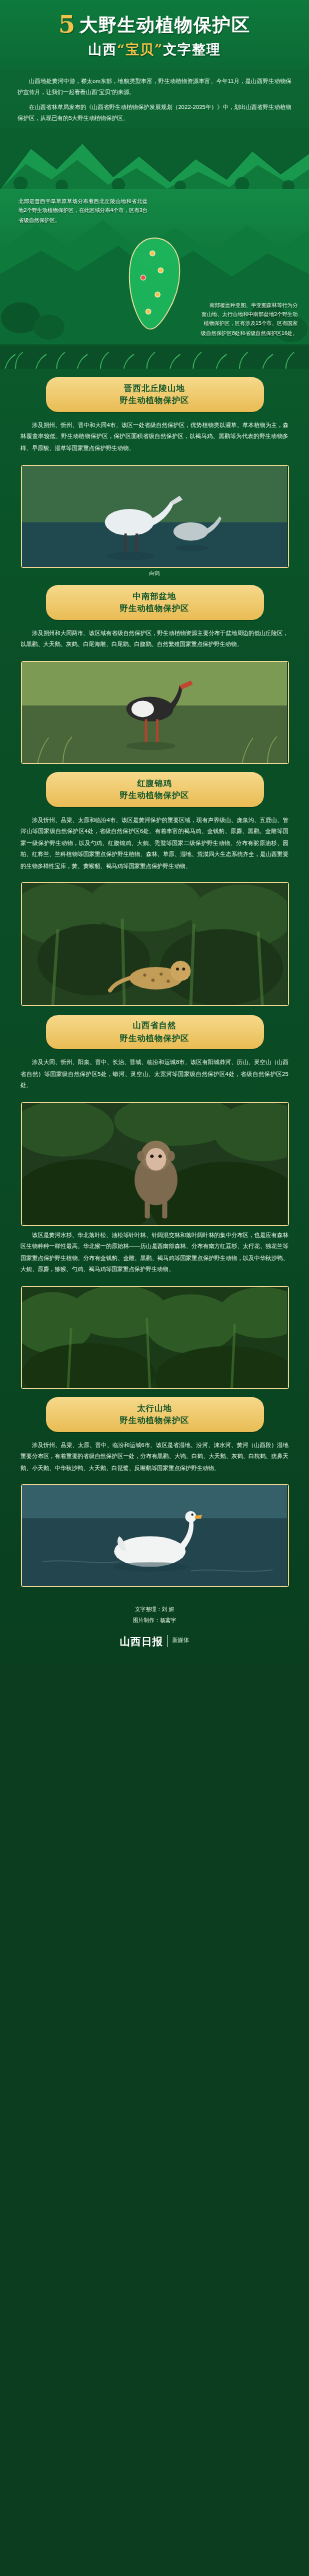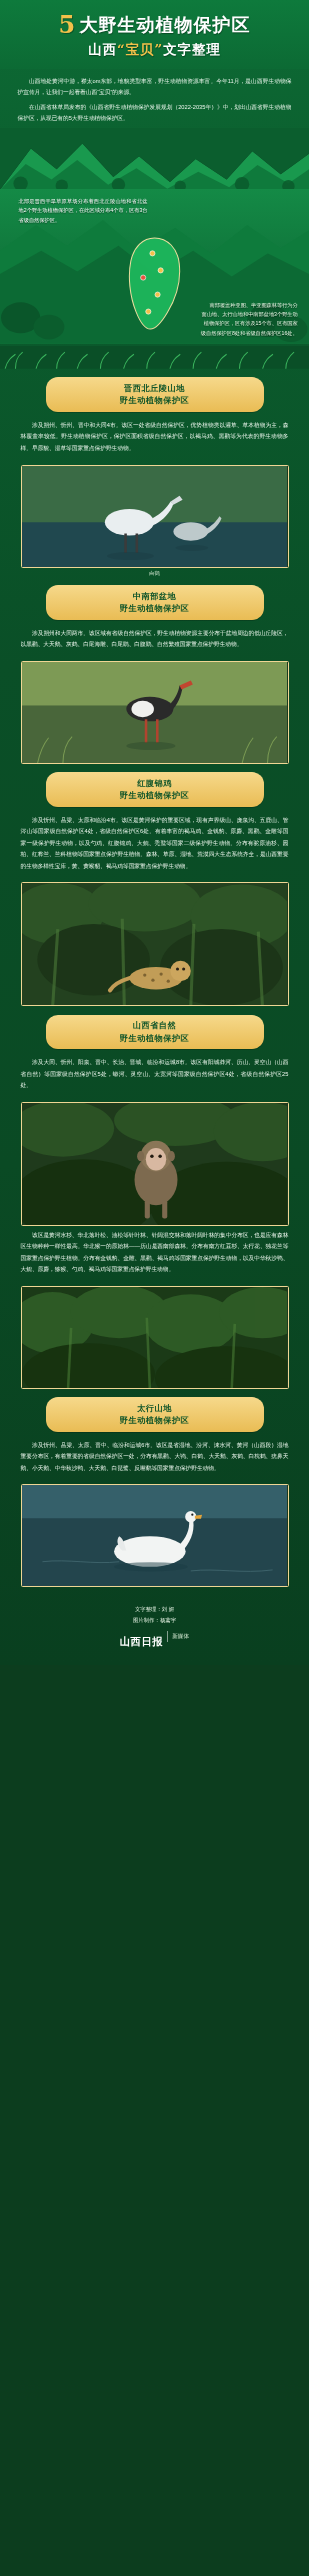--- a/index.html
+++ b/index.html
@@ -165,21 +165,21 @@
     padding: 7.2px 0 5.2px 0;
     text-align: center;
     color: #e6f3e4;
     font-size: 5.4px;
     line-height: 2.0;
   }
   .brand {
     margin: 5.2px auto 3.1px auto;
     width: 129px;
     display: flex;
-    align-items: flex-start;
+    align-items: center;
     justify-content: center;
     gap: 4.1px;
   }
   .brand-logo {
     font-family: "DejaVu Serif", serif;
     font-size: 10.3px;
     font-weight: bold;
     color: #ffffff;
     letter-spacing: 0.5px;
   }

